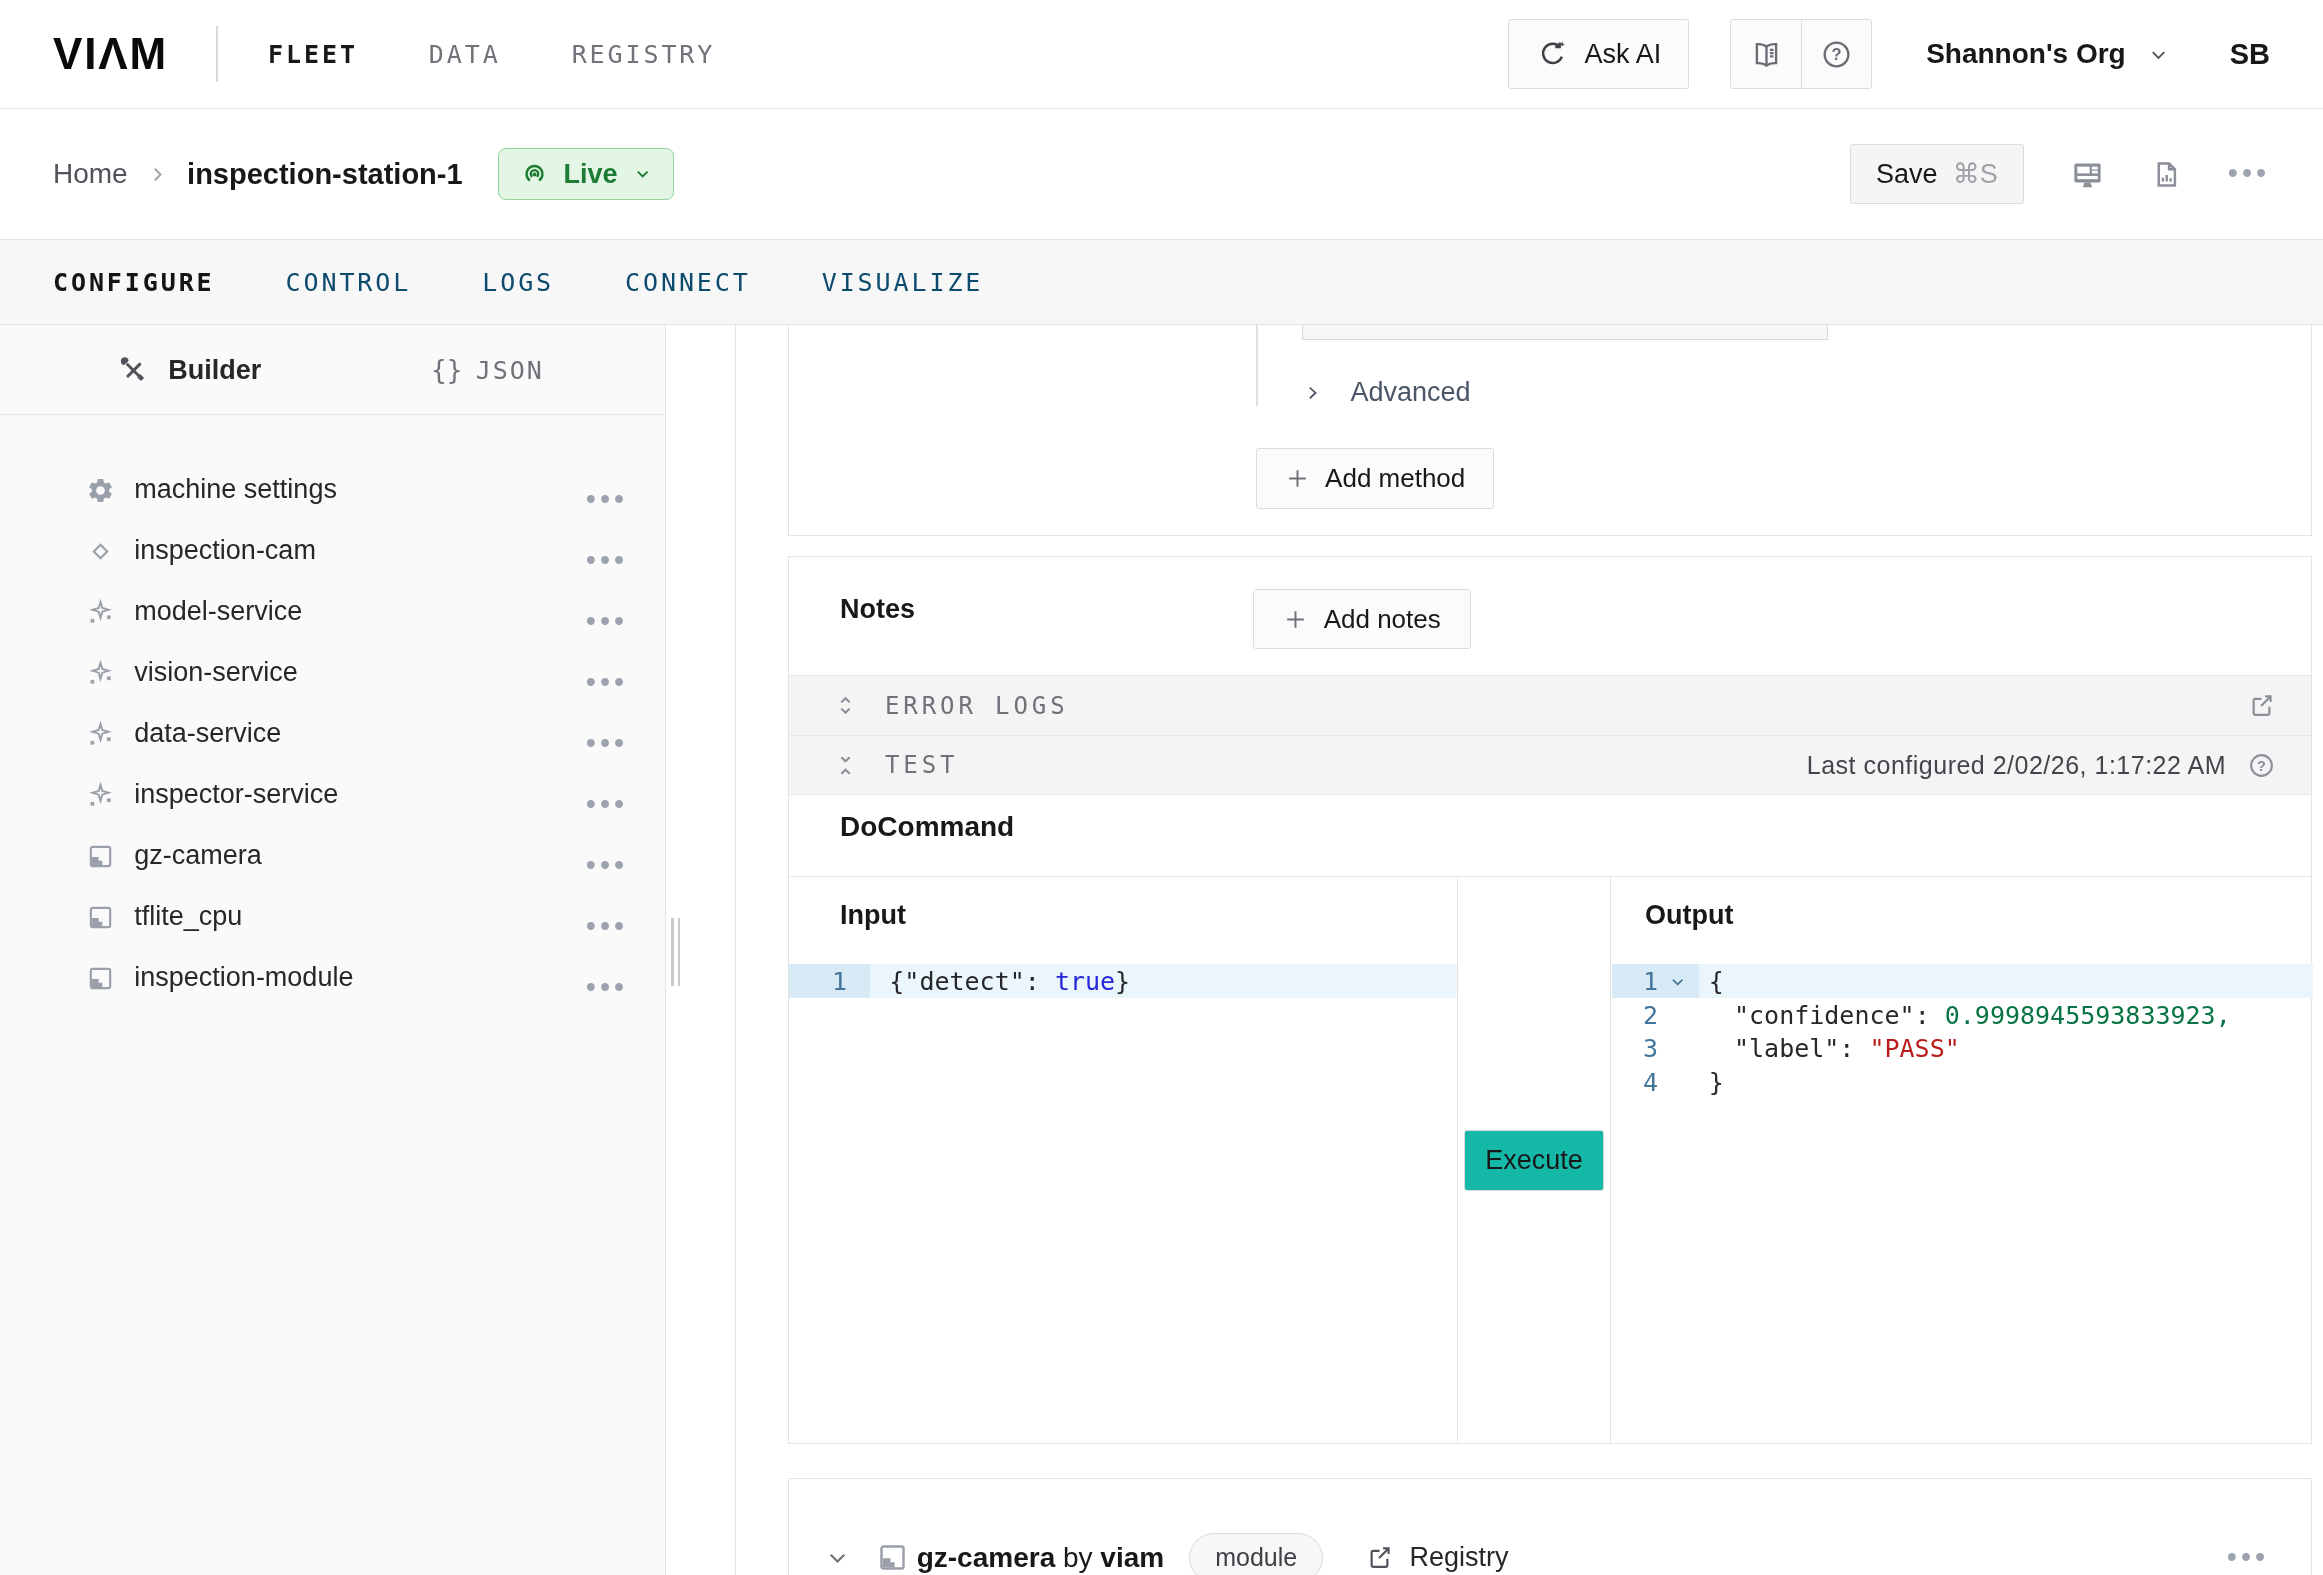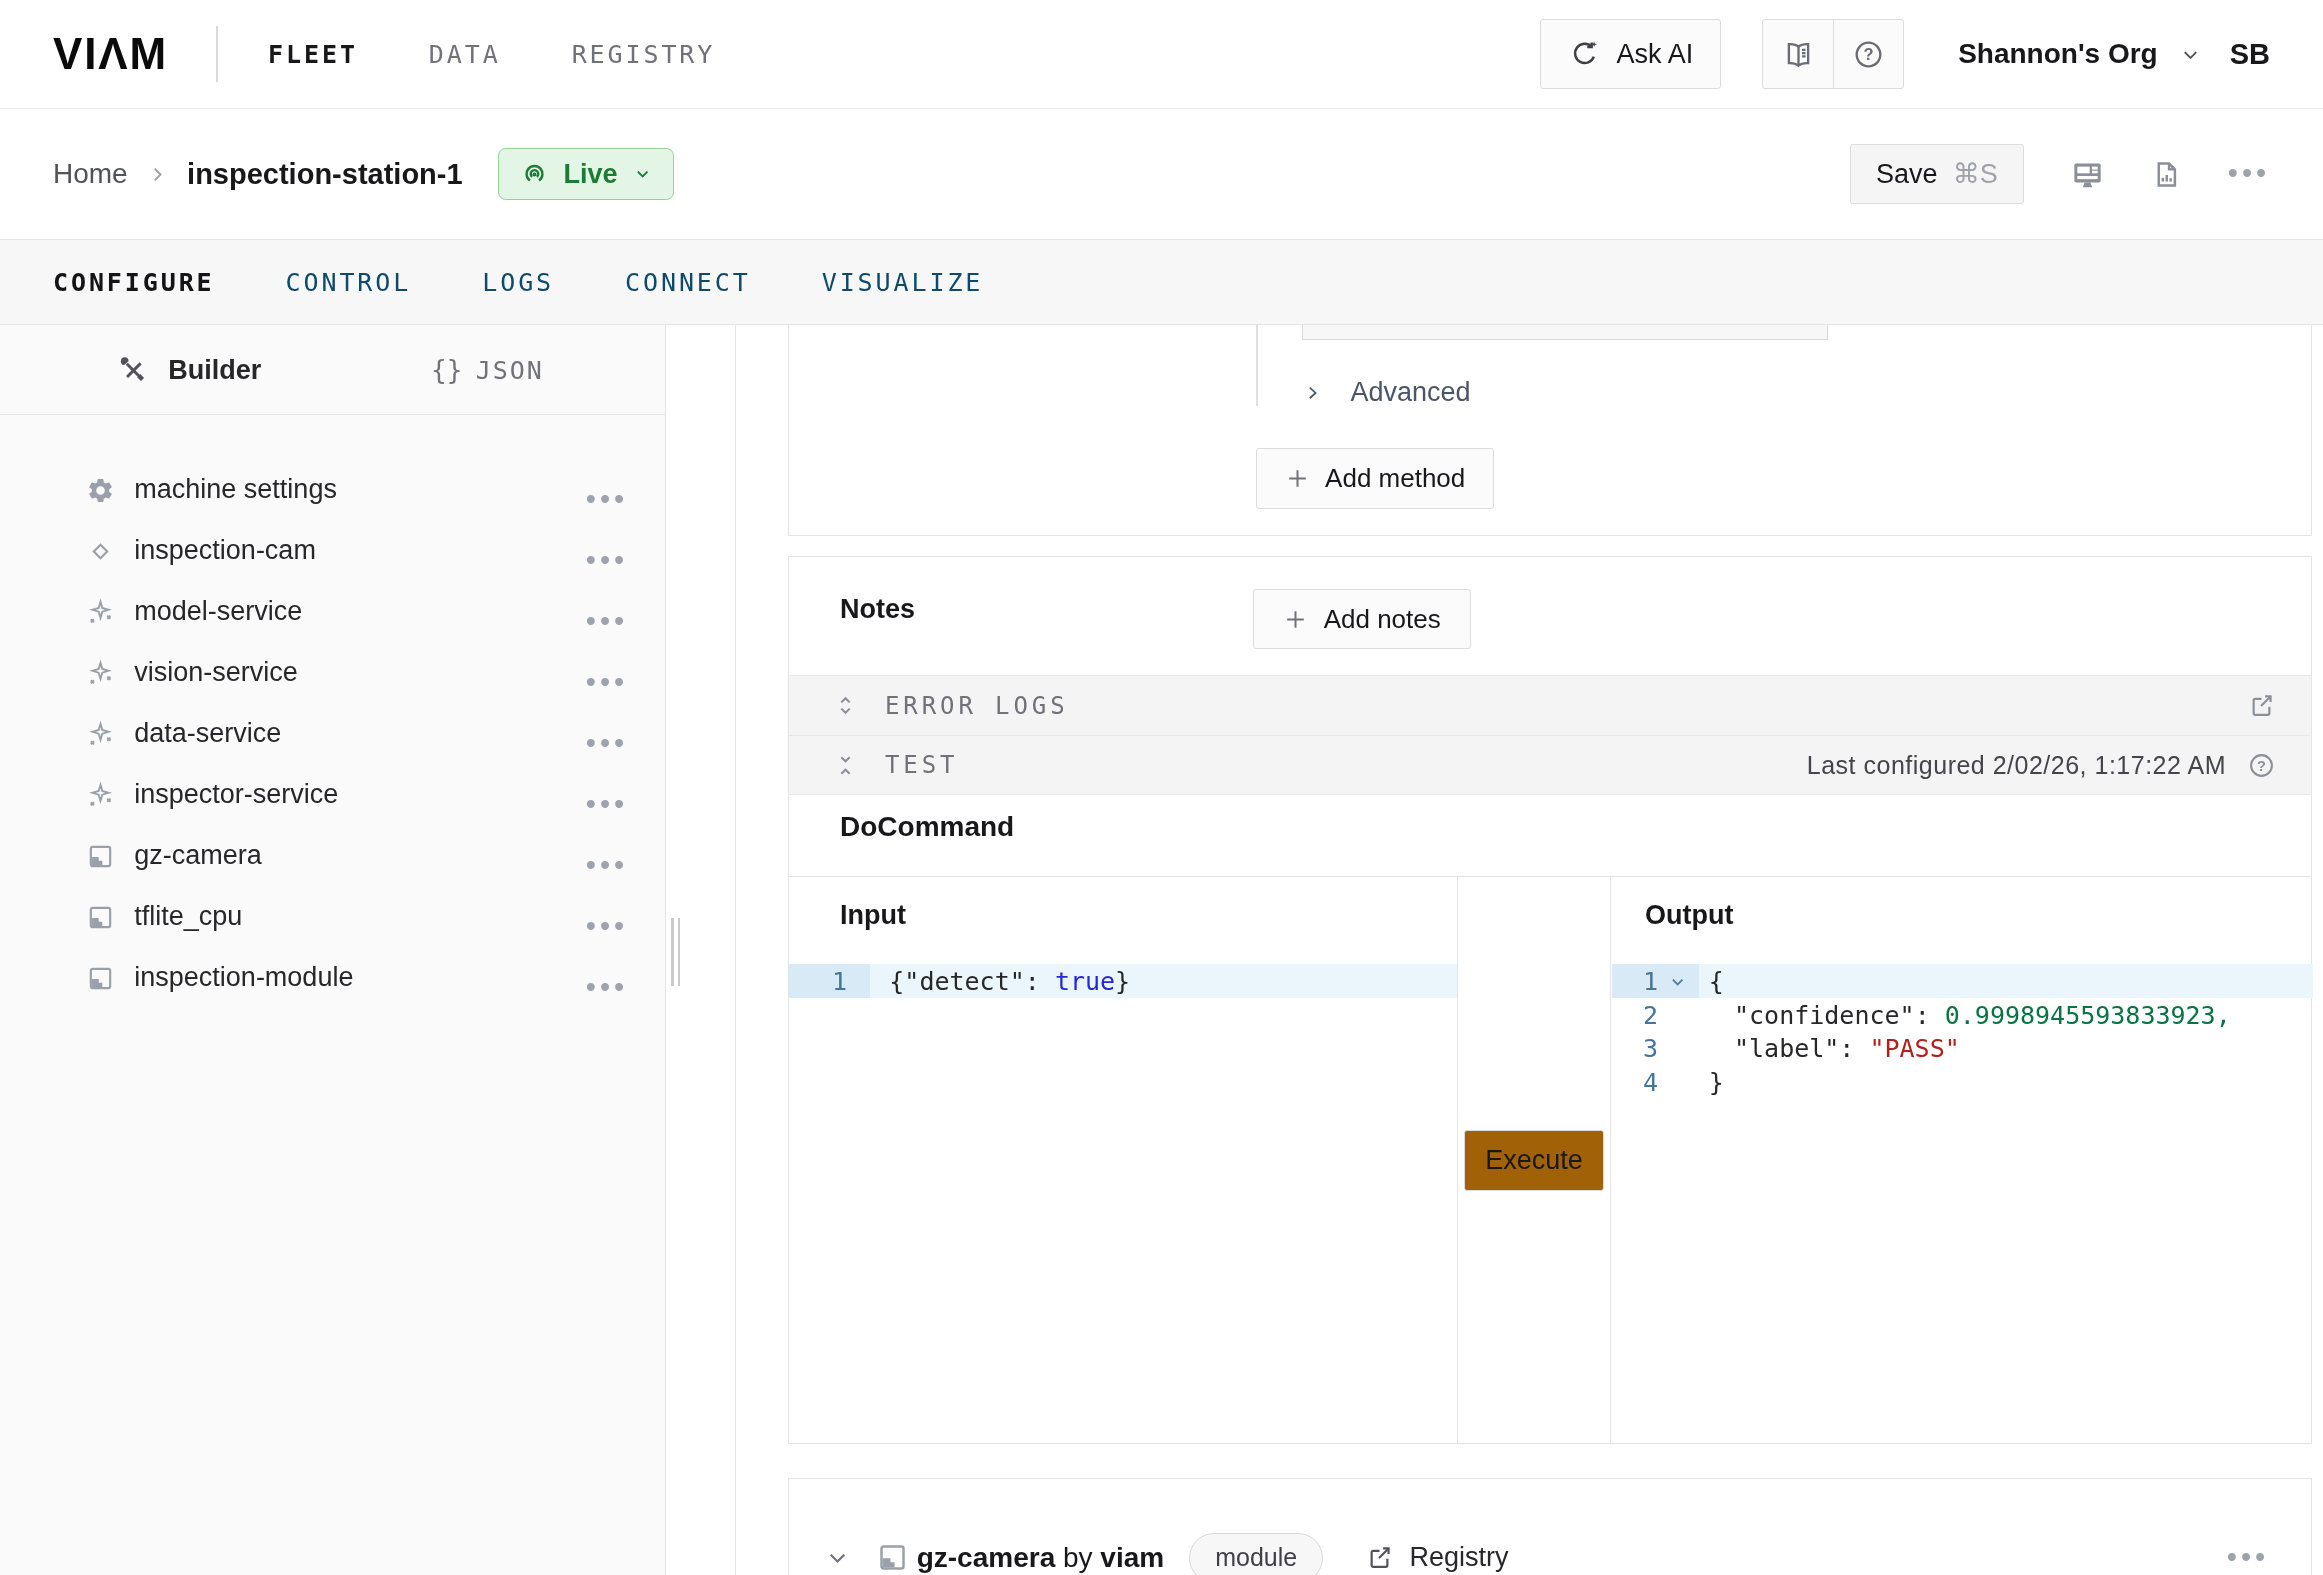--- a/index.html
+++ b/index.html
@@ -20,21 +20,21 @@
   .hdr-right { margin-left:auto; display:flex; align-items:center; }
   .btn { display:flex; align-items:center; justify-content:center; gap:15.4px;
     background:#fbfbfc; border:1.9px solid #dcdcdf; border-radius:2.9px; cursor:pointer; }
   .askai-btn { height:70px; padding:0 27px; font-size:27px; color:#18181b; }
   .docs-group { display:flex; height:70px; border:1.9px solid #dcdcdf; border-radius:2.9px;
     background:#fbfbfc; margin-left:41px; }
   .docs-cell { width:70px; display:flex; align-items:center; justify-content:center; cursor:pointer; }
   .docs-cell + .docs-cell { border-left:1.9px solid #dcdcdf; }
   .org-switcher { display:flex; align-items:center; gap:21px; margin-left:54px; cursor:pointer; }
   .org-name { font-size:28px; font-weight:bold; }
-  .avatar { margin-left:28px; font-size:29px; font-weight:bold; cursor:pointer; }
+  .avatar { margin-left:60px; font-size:29px; font-weight:bold; cursor:pointer; }
 
   
   .crumb-row { position:absolute; left:0; top:109px; width:2323px; height:131px; background:#fff;
     border-bottom:1.9px solid #e4e4e7; display:flex; align-items:center; padding:0 53px; }
   .crumb-home { font-size:28px; color:#52525b; cursor:pointer; }
   .crumb-sep { margin:0 21px; }
   .crumb-machine { font-size:29px; font-weight:bold; color:#18181b; }
   .live-badge { margin-left:35px; height:52px; padding:0 21px; display:flex; align-items:center; gap:15px;
     background:#e3f5e5; border:1.9px solid #92d29c; border-radius:7.7px; color:#1d7c33;
     font-size:27px; font-weight:600; cursor:pointer; }
@@ -117,21 +117,21 @@
   .code-text { white-space:pre; overflow:hidden; color:#27272a; }
   .pane-input .code-text { padding-left:19.3px; }
   .pane-output .code-text { padding-left:9.7px; }
   .hl .gutter { background:#d7eaf6; }
   .hl { background:#eaf5fc; }
   .tok-bool { color:#2626d9; }
   .tok-num { color:#087443; }
   .tok-str { color:#b91c1c; }
   .fold-chevron { position:absolute; right:11.6px; top:7.7px; }
   .execute-btn { position:absolute; left:5.8px; right:5.8px; top:253px; height:61px; font-size:27px;
-    background:#a16207; }
+    background:#14b8a6; }
 
   .card3 { top:1153px; height:164px; border-bottom:none; }
   .module-row { height:157px; display:flex; align-items:center; padding:0 42px 0 35px; }
   .module-name { font-size:28px; margin-left:7.7px; }
   .module-name b { font-weight:bold; }
   .module-badge { margin-left:25px; height:50px; padding:0 25px; display:flex; align-items:center;
     background:#f7f7f8; border:1.9px solid #d9d9dc; border-radius:27px; font-size:25px; color:#3f3f46; }
   .registry-link { margin-left:42px; display:flex; align-items:center; gap:15.4px; cursor:pointer; }
   .registry-link span { font-size:27px; color:#27272a; }
   .module-row .dots { margin-left:auto; cursor:pointer; }

